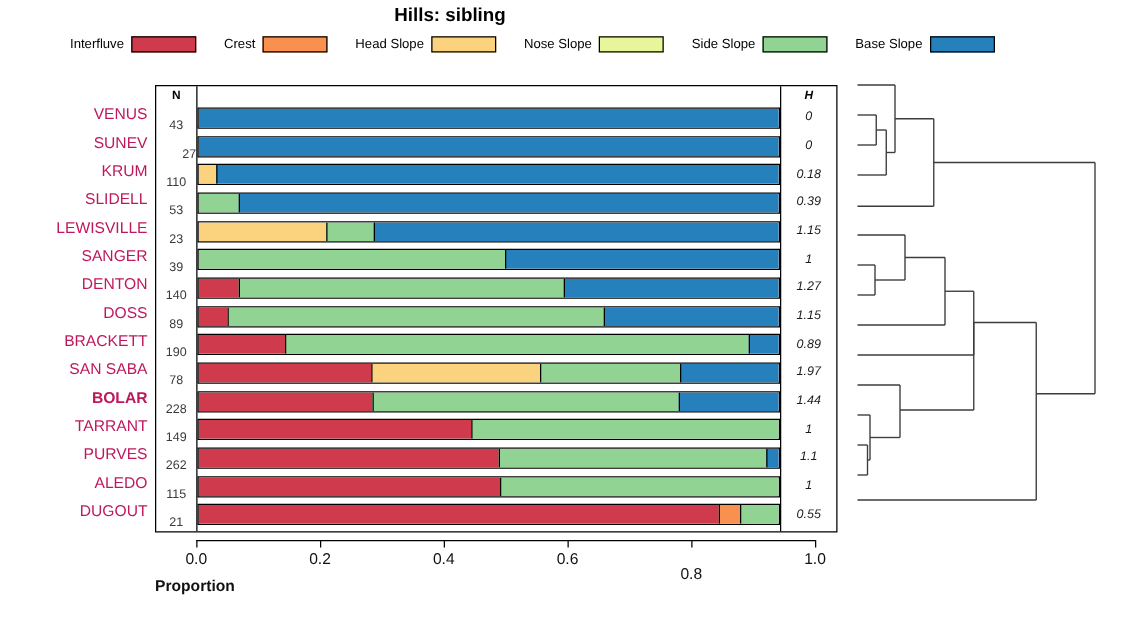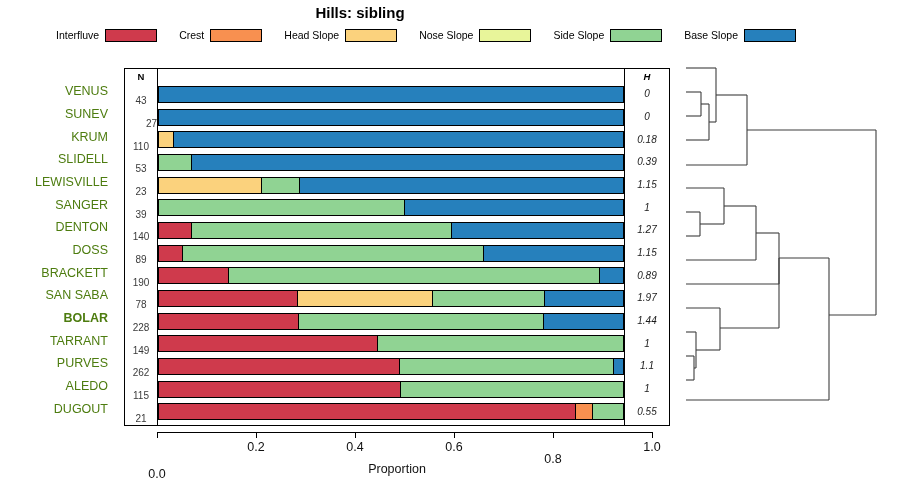--- a/index.html
+++ b/index.html
@@ -105,25 +105,25 @@
   .seg{height:100%;box-sizing:border-box;}
   .seg + .seg{border-left:1.3px solid #000;}
 
   
   .rowlabels{
     position:absolute;
     left:0;top:68px;width:120px;height:358px;
   }
   .rowlabel{
     position:absolute;
-    right:12px;
+    right:2px;
     text-align:left;
     font-size:12.5px;
     white-space:nowrap;
-    color:#4d7c0f;
+    color:#be185d;
   }
   .rowlabel.bold{font-weight:bold;}
 
   
   .xaxis{
     position:absolute;
     left:157px;top:432px;width:495px;height:1px;
     background:#000;
   }
   .xtick{
@@ -133,23 +133,24 @@
   .xticklabel{
     position:absolute;
     top:440px;
     font-size:12.5px;
     transform:translateX(-50%);
     color:#111;
   }
   .xlabel{
     position:absolute;
     top:462px;left:124px;width:546px;
-    text-align:center;
+    text-align:left;
     font-size:12.5px;
     color:#111;
+    font-weight:bold;
   }
 
   
   .dendro{
     position:absolute;
     left:676px;top:60px;
     width:224px;height:372px;
   }
   .dendro svg{display:block;}
 </style>
@@ -309,21 +310,21 @@
         <div class="hcell" style="top: 268.667px;">1</div>
         <div class="hcell" style="top: 291.333px;">1.1</div>
         <div class="hcell" style="top: 314px;">1</div>
         <div class="hcell" style="top: 336.667px;">0.55</div>
       </div>
   </div>
 
   <div class="xaxis"></div>
   <div id="xticks">
       <div class="xtick" style="left: 157px;"></div>
-      <div class="xticklabel" style="left: 157px; margin-top: 27px;">0.0</div>
+      <div class="xticklabel" style="left: 157px;">0.0</div>
       <div class="xtick" style="left: 256px;"></div>
       <div class="xticklabel" style="left: 256px;">0.2</div>
       <div class="xtick" style="left: 355px;"></div>
       <div class="xticklabel" style="left: 355px;">0.4</div>
       <div class="xtick" style="left: 454px;"></div>
       <div class="xticklabel" style="left: 454px;">0.6</div>
       <div class="xtick" style="left: 553px;"></div>
       <div class="xticklabel" style="left: 553px; margin-top: 12px;">0.8</div>
       <div class="xtick" style="left: 652px;"></div>
       <div class="xticklabel" style="left: 652px;">1.0</div>

